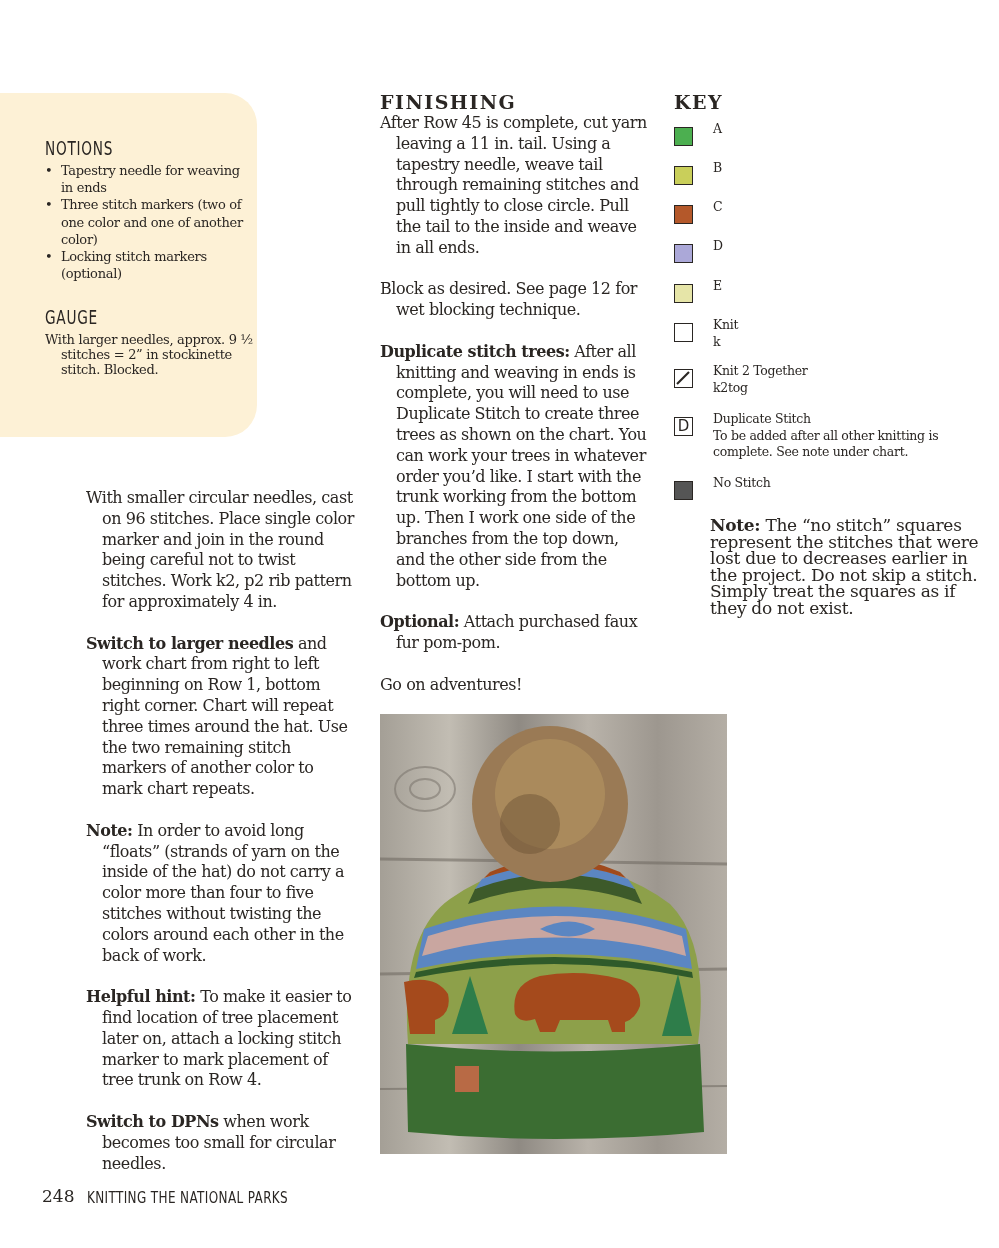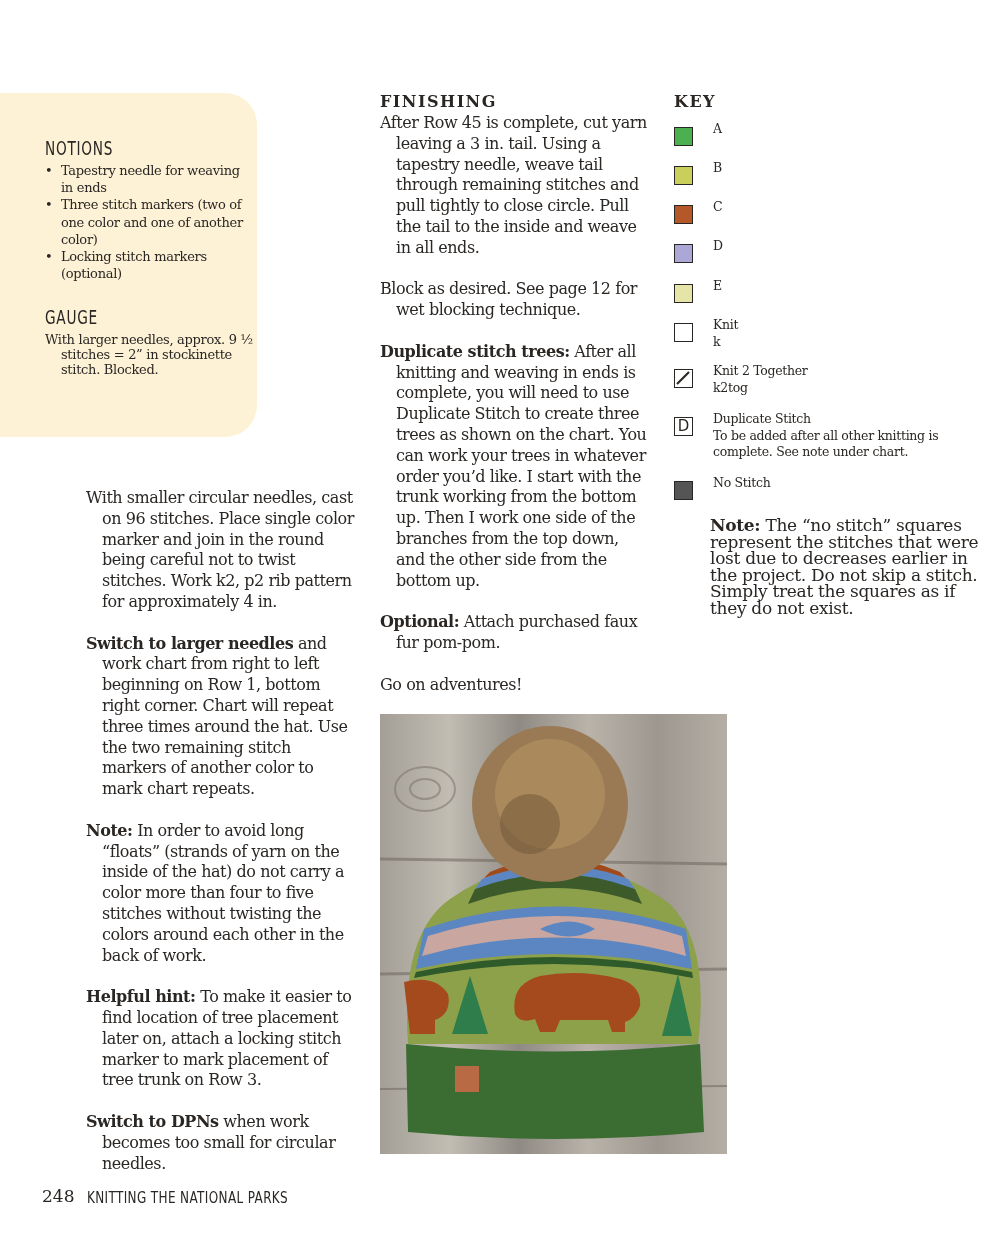--- a/index.html
+++ b/index.html
@@ -26,21 +26,21 @@
   .side-list li::before { content: "•"; position: absolute; left: 0; top: 0; }
   .gauge-text {
     position: absolute; left: 45px; top: 332px; width: 200px;
     font-size: 13px; line-height: 15px; letter-spacing: -0.3px;
     padding-left: 16px; text-indent: -16px;
   }
   .col { position: absolute; font-size: 16px; line-height: 20.8px; letter-spacing: -0.45px; }
   .para { padding-left: 16px; text-indent: -16px; margin: 0 0 20.8px 0; }
   .para b { font-weight: bold; margin-top: 40px; }
   .h2 {
-    font-family: "DejaVu Serif", serif; font-weight: bold; font-size: 16px; letter-spacing: 1.5px;
+    font-family: "DejaVu Serif", serif; font-weight: bold; font-size: 19px; letter-spacing: 1.5px;
     color: #2a2623; margin: 0; line-height: 22px;
   }
   .left-col { left: 86px; top: 488px; width: 270px; }
   .mid-col { left: 380px; top: 91px; width: 270px; }
   .photo {
     position: absolute; left: 380px; top: 714px; width: 347px; height: 440px;
     background: linear-gradient(90deg, #a49f96 0%, #c2bdb3 20%, #8f8a83 40%, #b9b3aa 60%, #9d978f 80%, #b4aea5 100%);
     overflow: hidden;
   }
   .key { position: absolute; left: 674px; top: 91px; width: 270px; }
@@ -66,27 +66,27 @@
   <li>Three stitch markers (two of one color and one of another color)</li>
   <li>Locking stitch markers (optional)</li>
 </ul>
 <div class="side-h" style="top:306px;">GAUGE</div>
 <div class="gauge-text">With larger needles, approx. 9 ½ stitches = 2” in stockinette stitch. Blocked.</div>
 
 <div class="col left-col">
   <p class="para"><b></b><span>With smaller circular needles, cast on 96 stitches. Place single color marker and join in the round being careful not to twist stitches. Work k2, p2 rib pattern for approximately 4 in.</span></p>
   <p class="para"><b>Switch to larger needles</b><span> and work chart from right to left beginning on Row 1, bottom right corner. Chart will repeat three times around the hat. Use the two remaining stitch markers of another color to mark chart repeats.</span></p>
   <p class="para"><b>Note:</b><span> In order to avoid long “floats” (strands of yarn on the inside of the hat) do not carry a color more than four to five stitches without twisting the colors around each other in the back of work.</span></p>
-  <p class="para"><b>Helpful hint:</b><span> To make it easier to find location of tree placement later on, attach a locking stitch marker to mark placement of tree trunk on Row 3.</span></p>
+  <p class="para"><b>Helpful hint:</b><span> To make it easier to find location of tree placement later on, attach a locking stitch marker to mark placement of tree trunk on Row 4.</span></p>
   <p class="para"><b>Switch to DPNs</b><span> when work becomes too small for circular needles.</span></p>
 </div>
 
 <div class="col mid-col">
   <h2 class="h2">FINISHING</h2>
-  <p class="para"><b></b><span>After Row 45 is complete, cut yarn leaving a 3 in. tail. Using a tapestry needle, weave tail through remaining stitches and pull tightly to close circle. Pull the tail to the inside and weave in all ends.</span></p>
+  <p class="para"><b></b><span>After Row 45 is complete, cut yarn leaving a 11 in. tail. Using a tapestry needle, weave tail through remaining stitches and pull tightly to close circle. Pull the tail to the inside and weave in all ends.</span></p>
   <p class="para"><b></b><span>Block as desired. See page 12 for wet blocking technique.</span></p>
   <p class="para"><b>Duplicate stitch trees:</b><span> After all knitting and weaving in ends is complete, you will need to use Duplicate Stitch to create three trees as shown on the chart. You can work your trees in whatever order you’d like. I start with the trunk working from the bottom up. Then I work one side of the branches from the top down, and the other side from the bottom up.</span></p>
   <p class="para"><b>Optional:</b><span> Attach purchased faux fur pom-pom.</span></p>
   <p class="para"><b></b><span>Go on adventures!</span></p>
 </div>
 
 <div class="photo">
   <svg width="347" height="440" viewBox="0 0 347 440">
 
     <g opacity="0.55">

